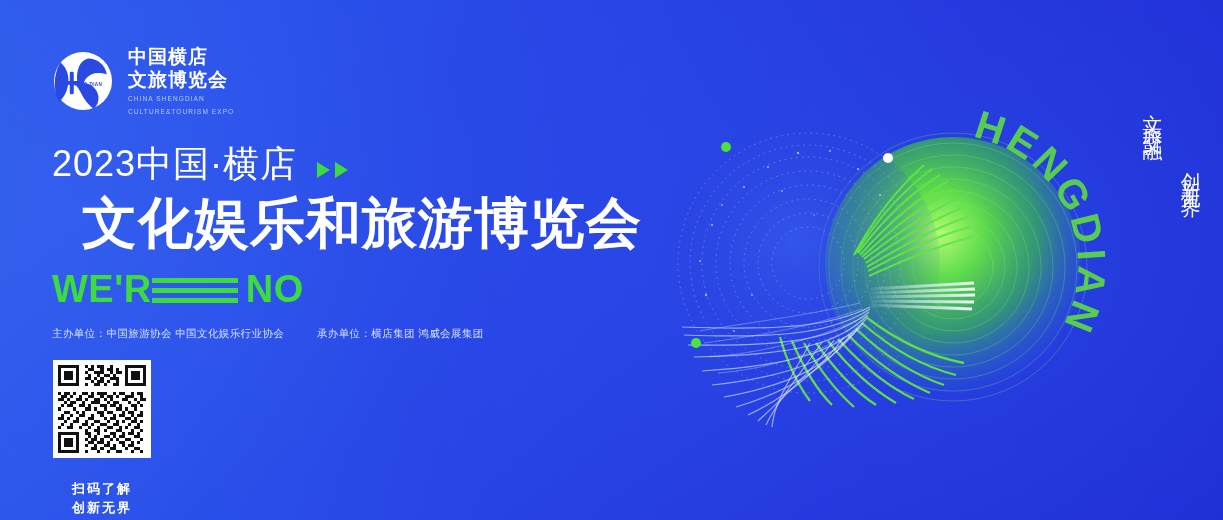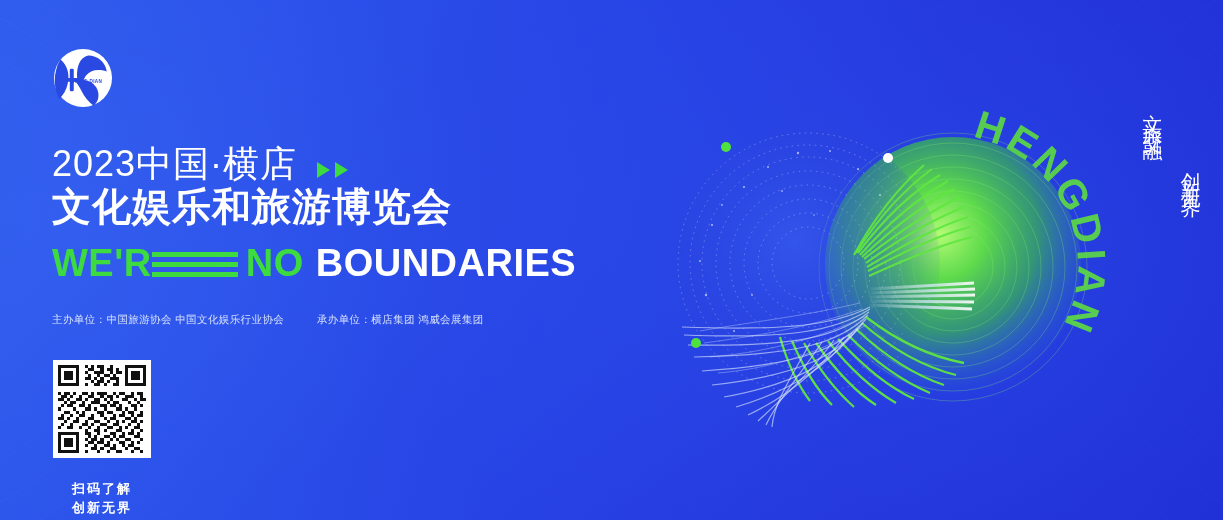--- a/index.html
+++ b/index.html
@@ -82,26 +82,27 @@
   }
   .arrow-pair { display: flex; gap: 5px; align-self: flex-end; margin-bottom: 5px; }
   .arrow-tri {
     width: 0; height: 0;
     border-left: 13px solid #3ddb3f;
     border-top: 8px solid transparent;
     border-bottom: 8px solid transparent;
   }
   .title-main {
     color: #ffffff;
-    font-size: 39px;
+    font-size: 55px;
     font-weight: 700;
     letter-spacing: 1px;
     line-height: 1.12;
-    margin-top: 2px;
+    margin-top: 10px;
     white-space: nowrap;
+    text-align: center;
   }
 
   .tagline {
     display: flex;
     align-items: center;
     margin-top: 14px;
     white-space: nowrap;
   }
   .tag-green {
     color: #3ddb3f;
@@ -122,21 +123,21 @@
     gap: 5px;
     width: 86px;
     margin: 0 8px 0 0;
     position: relative;
     top: 1px;
   }
   .tag-ebars i { display: block; height: 5px; background: #3ddb3f; }
   .tag-gap { width: 12px; display: inline-block; }
 
   .organizers {
-    margin-top: 28px;
+    margin-top: 16px;
     color: rgba(226,236,255,0.93);
     font-size: 10.5px;
     letter-spacing: 0.4px;
     white-space: nowrap;
   }
   .org-gap { display: inline-block; width: 26px; }
 
   
   .qr-block {
     position: absolute;
@@ -274,20 +275,26 @@
       <path d="M50 6 C26 6 6 26 6 50 C6 74 26 94 50 94 Z" fill="#2a49e2" opacity="0.0"></path>
       <g fill="#2a49e2">
         <path d="M16 22 C26 30 30 44 27 58 C25 68 20 76 14 82 C8 70 6 56 8 44 C10 34 12 27 16 22 Z"></path>
         <path d="M58 16 C72 16 84 26 86 40 C72 36 62 38 55 46 C50 52 49 60 52 68 C44 62 40 52 41 42 C42 28 48 18 58 16 Z"></path>
         <path d="M38 54 C50 50 64 54 70 64 C76 74 74 86 66 92 C58 86 52 78 48 70 C45 64 41 58 38 54 Z"></path>
         <rect x="30" y="36" width="6" height="34" rx="2"></rect>
         <rect x="22" y="50" width="22" height="5.5" rx="2"></rect>
       </g>
       <text x="57" y="58" fill="#2a49e2" font-family="Liberation Sans, sans-serif" font-size="7" font-weight="700" letter-spacing="0.6" text-anchor="middle">HENG DIAN</text>
     </svg>
+    <div class="logo-text">
+      <div class="logo-cn1">中国横店</div>
+      <div class="logo-cn2">文旅博览会</div>
+      <div class="logo-en">CHINA SHENGDIAN</div>
+      <div class="logo-en">CULTURE&amp;TOURISM EXPO</div>
+    </div>
   </div>
 
   <div class="headline-wrap">
     <div class="title-row">
       <div class="title-small">2023中国·横店</div>
       <div class="arrow-pair">
         <span class="arrow-tri"></span>
           <span class="arrow-tri"></span>
       </div>
     </div>
@@ -296,21 +303,20 @@
 
     <div class="tagline">
       <span class="tag-green">WE'R</span>
       <span class="tag-ebars">
           <i></i>
           <i></i>
           <i></i>
         </span>
       <span class="tag-green">NO</span>
       <span class="tag-gap"></span>
-      <span class="tag-white">BOUNDARIES</span>
     </div>
 
     <div class="organizers">
       <span>主办单位：中国旅游协会 中国文化娱乐行业协会</span>
       <span class="org-gap"></span>
       <span>承办单位：横店集团 鸿威会展集团</span>
     </div>
   </div>
 
   <div class="qr-block">

